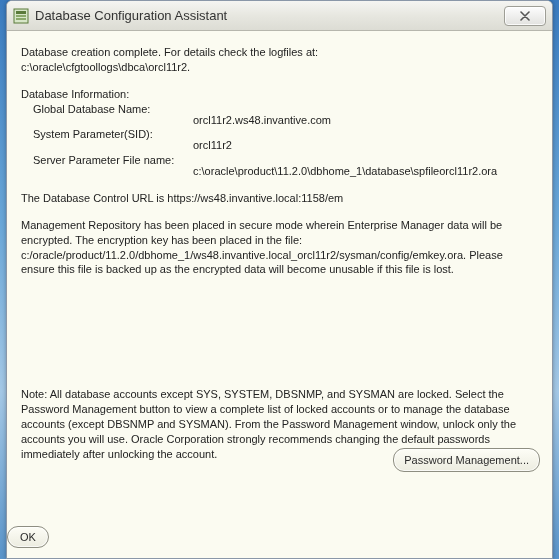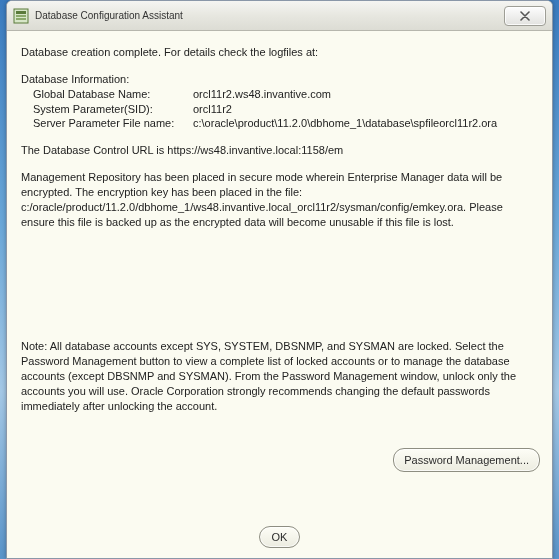--- a/index.html
+++ b/index.html
@@ -29,21 +29,21 @@
     display: flex; align-items: center;
     padding: 0 6px;
   }
   .titlebar .app-icon {
     width: 16px; height: 16px;
     margin-right: 6px;
     display: inline-flex;
   }
   .titlebar .title {
     flex: 1;
-    font-size: 10px;
+    font-size: 13px;
     color: #333;
     white-space: nowrap;
   }
   .titlebar .close-btn {
     width: 42px; height: 20px;
     border-radius: 4px;
     background: linear-gradient(to bottom, #fdfdfd, #e2e2df);
     border: 1px solid #9e9e96;
     display: flex; align-items: center; justify-content: center;
     box-shadow: inset 0 0 0 1px rgba(255,255,255,0.8);
@@ -55,40 +55,40 @@
     padding: 14px 13px 14px 14px;
     color: #222;
     font-size: 11px;
     line-height: 1.35;
     background: #fbfbf1;
     overflow: hidden;
   }
   .para { margin-bottom: 12px; }
   .info-row { display: flex; padding-left: 12px; }
   .info-label { width: 160px; }
-  .info-val { flex: 1; }
+  .info-val { flex: 1; margin-top: 11px; }
   .note-gap { margin-top: 110px; }
   .pw-btn {
     position: absolute;
     right: 12px;
     top: 417px;
     height: 24px;
     padding: 0 10px;
     border: 1px solid #8e8e82;
     border-radius: 11px;
     background: linear-gradient(to bottom, #fdfdf6, #ecece0);
     font-size: 11px;
     color: #2b2b2b;
     cursor: default;
     box-shadow: inset 0 0 0 1px rgba(255,255,255,0.7);
   }
   .footer {
     height: 42px;
     background: #fbfbf1;
-    display: flex; align-items: center; justify-content: center;
+    display: flex; align-items: center; 
   }
   .ok-btn {
     height: 22px;
     padding: 0 12px;
     border: 1px solid #8e8e82;
     border-radius: 11px;
     background: linear-gradient(to bottom, #fdfdf6, #ecece0);
     font-size: 11px;
     color: #2b2b2b;
     cursor: default;
@@ -113,20 +113,21 @@
       <svg width="12" height="10" viewBox="0 0 12 10">
         <path d="M2 1 L10 9 M10 1 L2 9" stroke="#555" stroke-width="1.6" fill="none" stroke-linecap="round"></path>
       </svg>
     </span>
   </div>
 
   <div class="content">
 
     <div class="para">
       <div>Database creation complete. For details check the logfiles at:</div>
+      <div> c:\oracle\cfgtoollogs\dbca\orcl11r2.</div>
     </div>
 
     <div class="para">
       <div>Database Information:</div>
       <div class="info-row">
         <span class="info-label">Global Database Name:</span>
         <span class="info-val">orcl11r2.ws48.invantive.com</span>
       </div>
       <div class="info-row">
         <span class="info-label">System Parameter(SID):</span>

